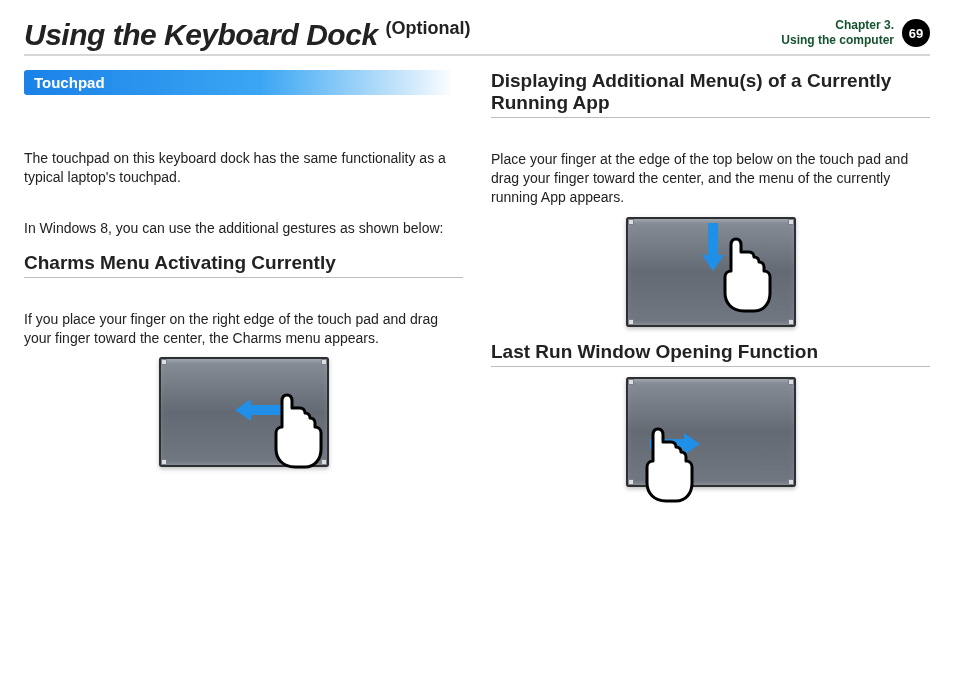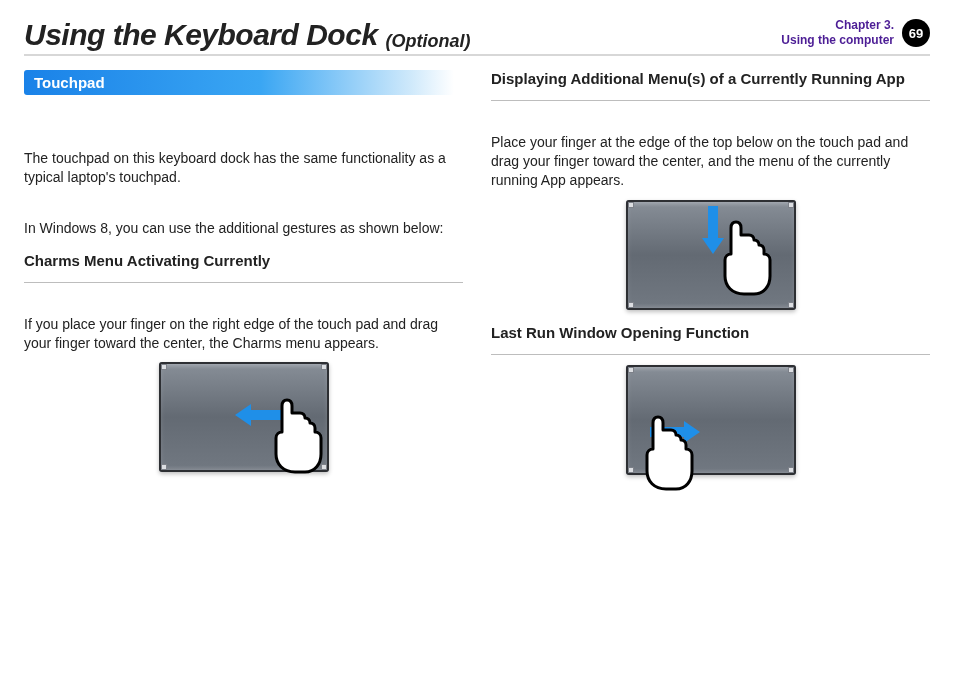--- a/index.html
+++ b/index.html
@@ -1,39 +1,39 @@
 <!DOCTYPE html>
 <html><head>
 <meta charset="utf-8">
 <style>
   * { box-sizing: border-box; margin: 0; padding: 0; }
   html, body { width: 954px; height: 677px; font-family: "Segoe UI", Arial, sans-serif; color: #222; background: #fff; }
   .page { padding: 18px 24px 10px 24px; }
 
   
   .header { display: flex; justify-content: space-between; align-items: flex-start; border-bottom: 2px solid #d7d7d7; padding-bottom: 2px; margin-bottom: 14px; }
-  .title-wrap { display: flex; align-items: flex-end; gap: 8px; }
+  .title-wrap { display: flex; align-items: flex-start; gap: 8px; }
   .title { font-size: 30px; font-weight: 800; font-style: italic; letter-spacing: -0.5px; }
-  .title-opt { font-size: 18px; font-weight: 700; font-style: italic; }
+  .title-opt { font-size: 18px; font-weight: 700; }
   .chapinfo { display: flex; align-items: center; gap: 8px; }
-  .chaptxt { text-align: right; color: #4c1d95; font-weight: 700; font-size: 12px; line-height: 1.25; }
+  .chaptxt { text-align: right; color: #14532d; font-weight: 700; font-size: 12px; line-height: 1.25; }
   .pagenum { width: 28px; height: 28px; border-radius: 50%; background: #000000; color: #fff; display: flex; align-items: center; justify-content: center; font-weight: 700; font-size: 13px; }
 
   
   .cols { display: flex; gap: 28px; }
   .col { flex: 1 1 0; }
 
   
   .pill { display: inline-block; padding: 4px 14px 4px 10px; color: #fff; font-weight: 700; font-size: 15px;
           background: linear-gradient(90deg, #1a82e8 0%, #3aa6f3 55%, #cfe9fb 90%, #ffffff 100%);
           border-radius: 3px; margin-bottom: 22px; min-width: 430px;}
   .pill span { color:#fff; }
 
   .para { font-size: 14px; line-height: 1.35; margin-bottom: 8px; margin-top: 32px; }
-  .subhead { font-size: 15px; font-weight: 800; border-bottom: 1px solid #bdbdbd; padding-bottom: 13px; margin: 14px 0 8px; }
+  .subhead { font-size: 19px; font-weight: 800; border-bottom: 1px solid #bdbdbd; padding-bottom: 3px; margin: 14px 0 8px; }
 
   .fig-wrap { display:flex; justify-content:center; margin: 10px 0 6px; }
 
   
   .pad { position: relative; width: 170px; height: 110px; }
   .pad-surface { width: 170px; height: 110px; border-radius: 3px;
     background: linear-gradient(180deg,#9aa1aa 0%, #848b94 6%, #636a73 50%, #707780 94%, #8b9199 100%);
     box-shadow: inset 0 0 0 2px #2d2f33, inset 0 2px 6px rgba(255,255,255,.25), 0 2px 4px rgba(0,0,0,.25);
   }
   .arrow { position:absolute; }

